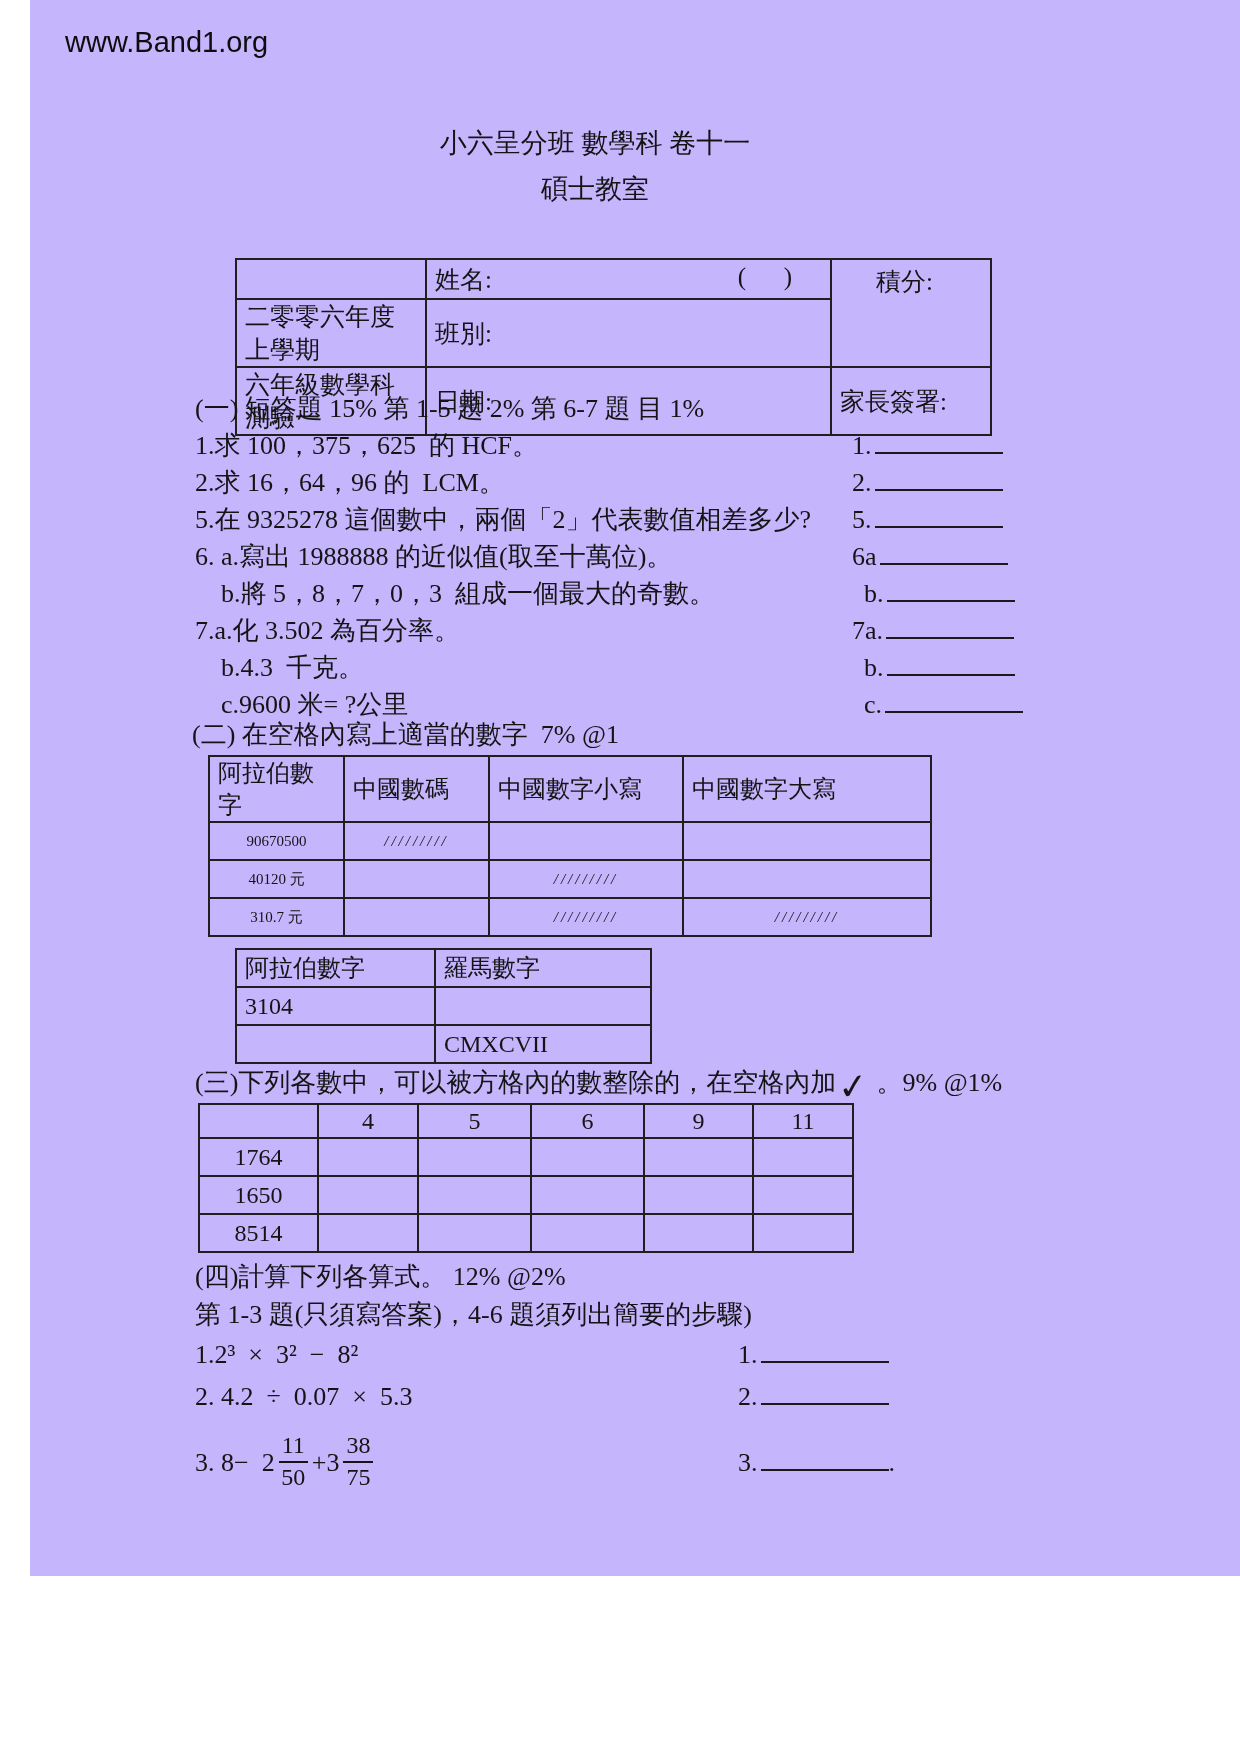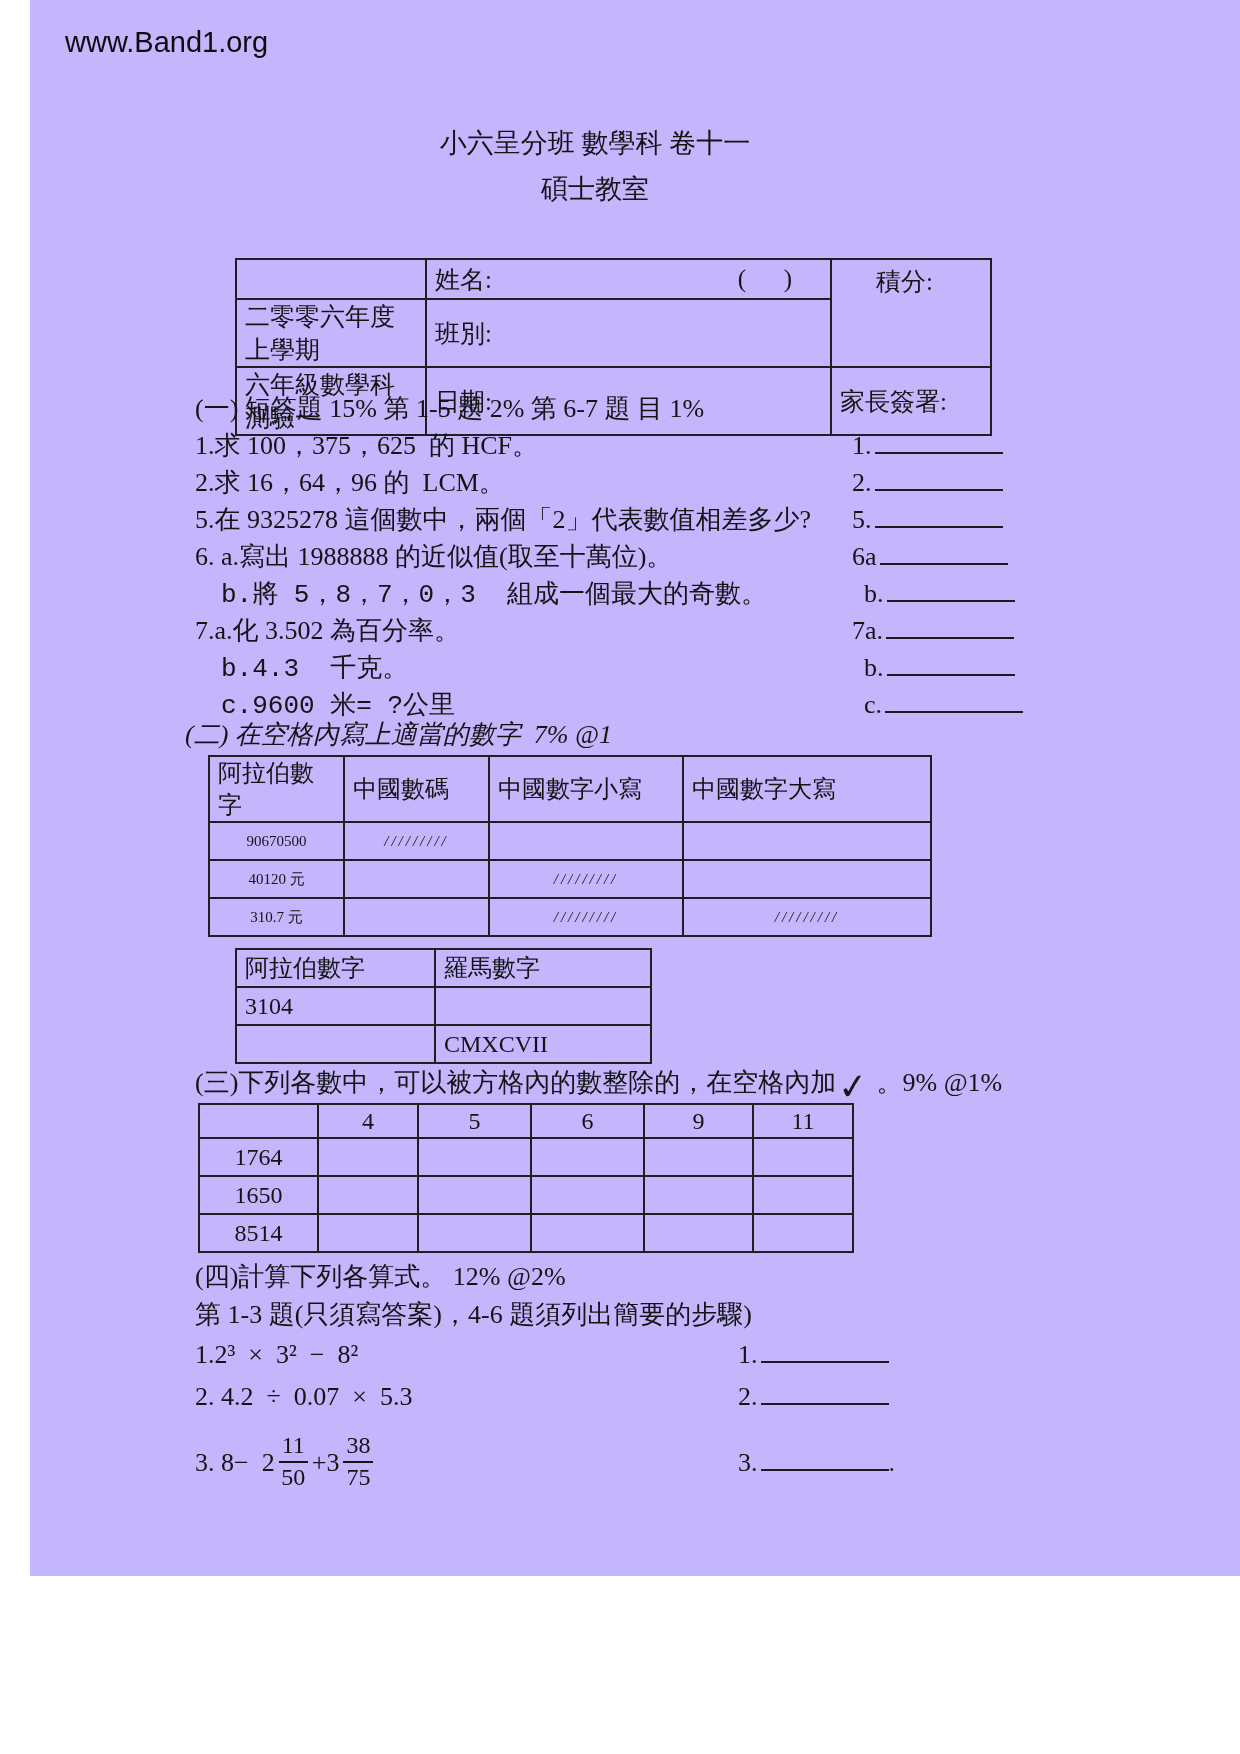--- a/index.html
+++ b/index.html
@@ -21,30 +21,30 @@
   }
   .doc-header{
     position:absolute;left:165px;top:120px;width:800px;
     text-align:center;line-height:46px;font-size:27px;
   }
   
   table{border-collapse:collapse;}
   td{border:2px solid #1f1f1f;padding:0 8px;vertical-align:middle;}
   .info-table{position:absolute;left:205px;top:258px;table-layout:fixed;font-size:25px;}
   .info-table td{height:38px;}
-  .name-cell{display:flex;justify-content:space-between;align-items:center;padding-right:30px;}
+  .name-cell{display:flex;justify-content:space-between;padding-right:30px;}
   
   .sec1{position:absolute;left:165px;top:390px;width:1010px;}
   .q-row{position:relative;height:37px;line-height:37px;white-space:nowrap;}
-  .q-row .sub-indent{padding-left:26px;font-family:Liberation Mono, monospace;}
+  .q-row .sub-indent{padding-left:26px;}
   .answer{position:absolute;left:657px;top:0;white-space:nowrap;}
   .answer.sub{left:669px;}
   .blank{display:inline-block;width:128px;height:15px;border-bottom:2px solid #1a1a1a;margin-left:3px;}
   
-  .sec2-heading{position:absolute;left:155px;top:716px;height:38px;line-height:38px;font-style:italic;}
+  .sec2-heading{position:absolute;left:162px;top:716px;height:38px;line-height:38px;}
   .num-table{position:absolute;left:178px;top:755px;table-layout:fixed;font-size:24px;}
   .num-table td{height:36px;}
   .num-table .hdr{height:36px;text-align:left;}
   .num-table .val{text-align:center;font-size:15px;}
   .slashes{font-style:italic;letter-spacing:3px;font-size:20px;}
   .roman-table{position:absolute;left:205px;top:948px;table-layout:fixed;font-size:24px;}
   .roman-table td{height:36px;text-align:left;}
   
   .sec3-heading{position:absolute;left:165px;top:1062px;height:42px;line-height:42px;white-space:nowrap;}
   .check{font-family:"DejaVu Sans",sans-serif;font-size:36px;vertical-align:-8px;margin:0 8px 0 2px;display:inline-block;transform:rotate(-6deg);}

